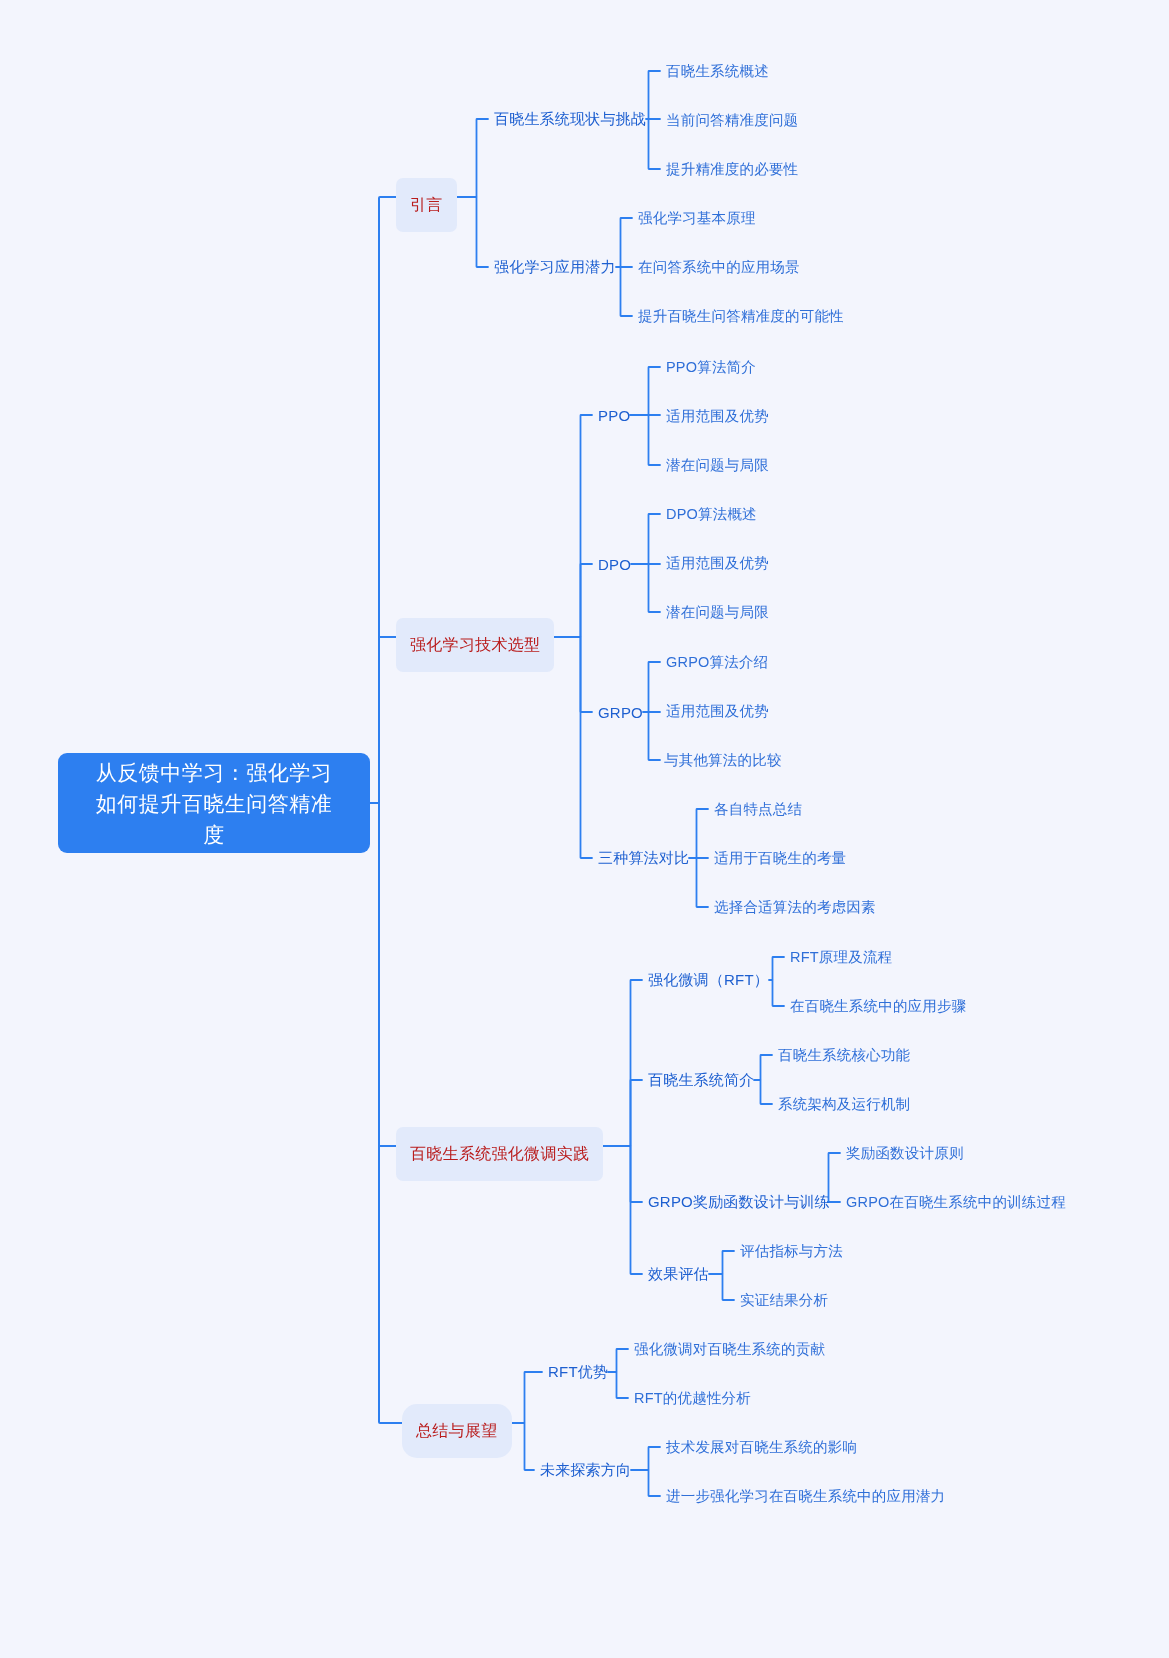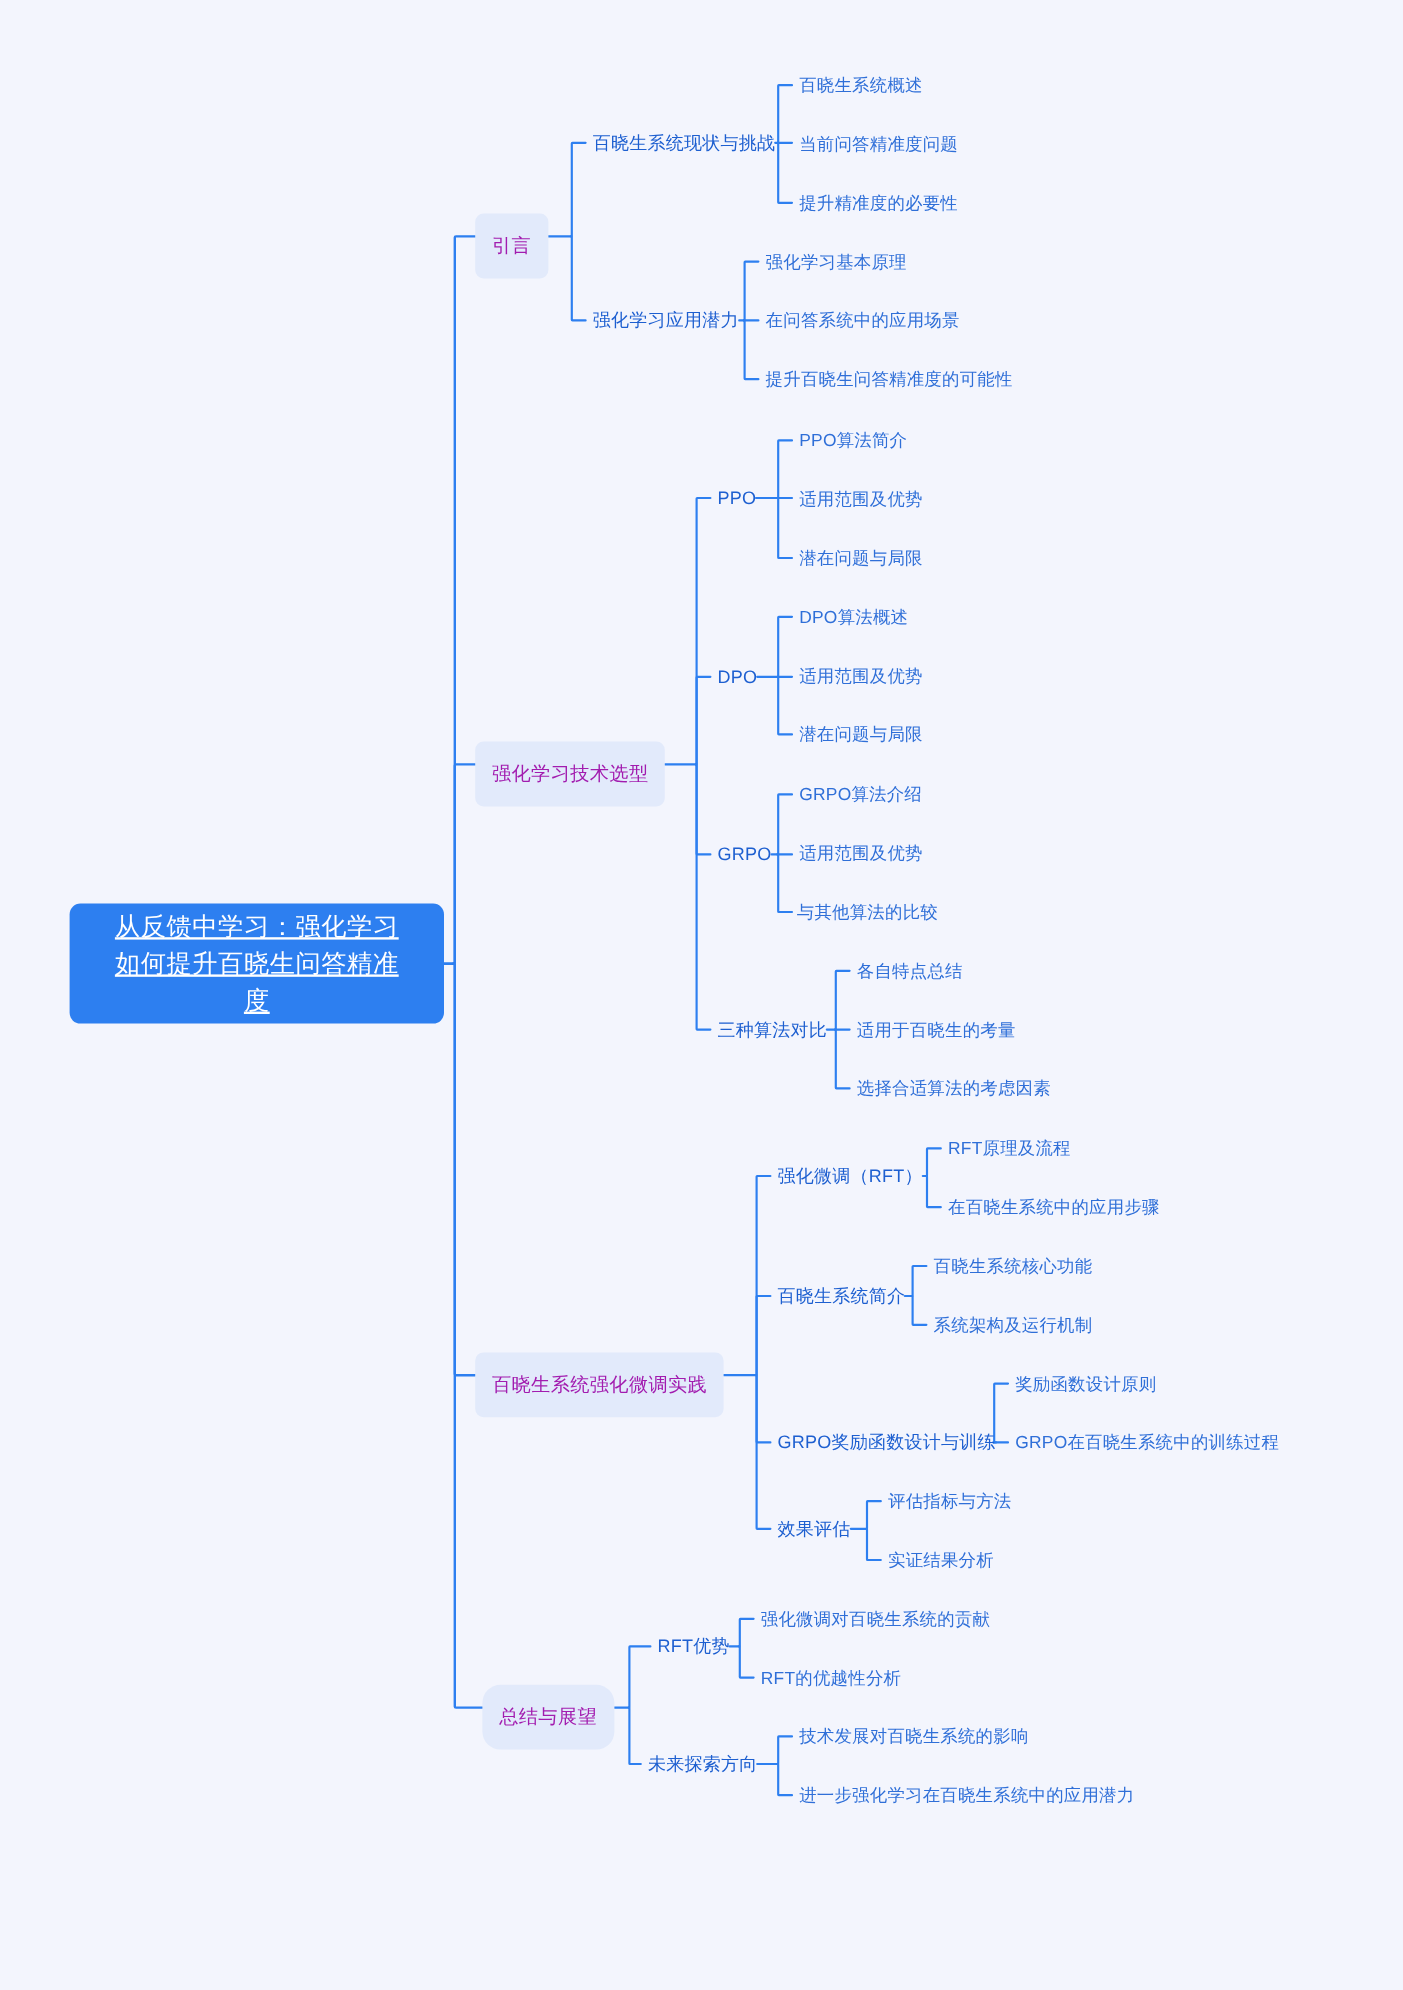--- a/index.html
+++ b/index.html
@@ -40,27 +40,26 @@
     background: #2d7ff0;
     color: #ffffff;
     border-radius: 9px;
     font-size: 21px;
     line-height: 31px;
     padding: 12px 18px;
     text-align: center;
     justify-content: center;
     white-space: normal;
     letter-spacing: 0.5px;
-    text-decoration: underline;
   }
   .node-root .txt { display: block; width: 100%; }
   
   .node-l1 {
     background: #e2eafb;
-    color: #a21caf;
+    color: #b91c1c;
     border-radius: 7px;
     font-size: 16px;
     padding: 27px 14px;
     letter-spacing: 0.3px;
   }
   
   .node-l2 {
     color: #1d5fd0;
     font-size: 15px;
     letter-spacing: 0.2px;

